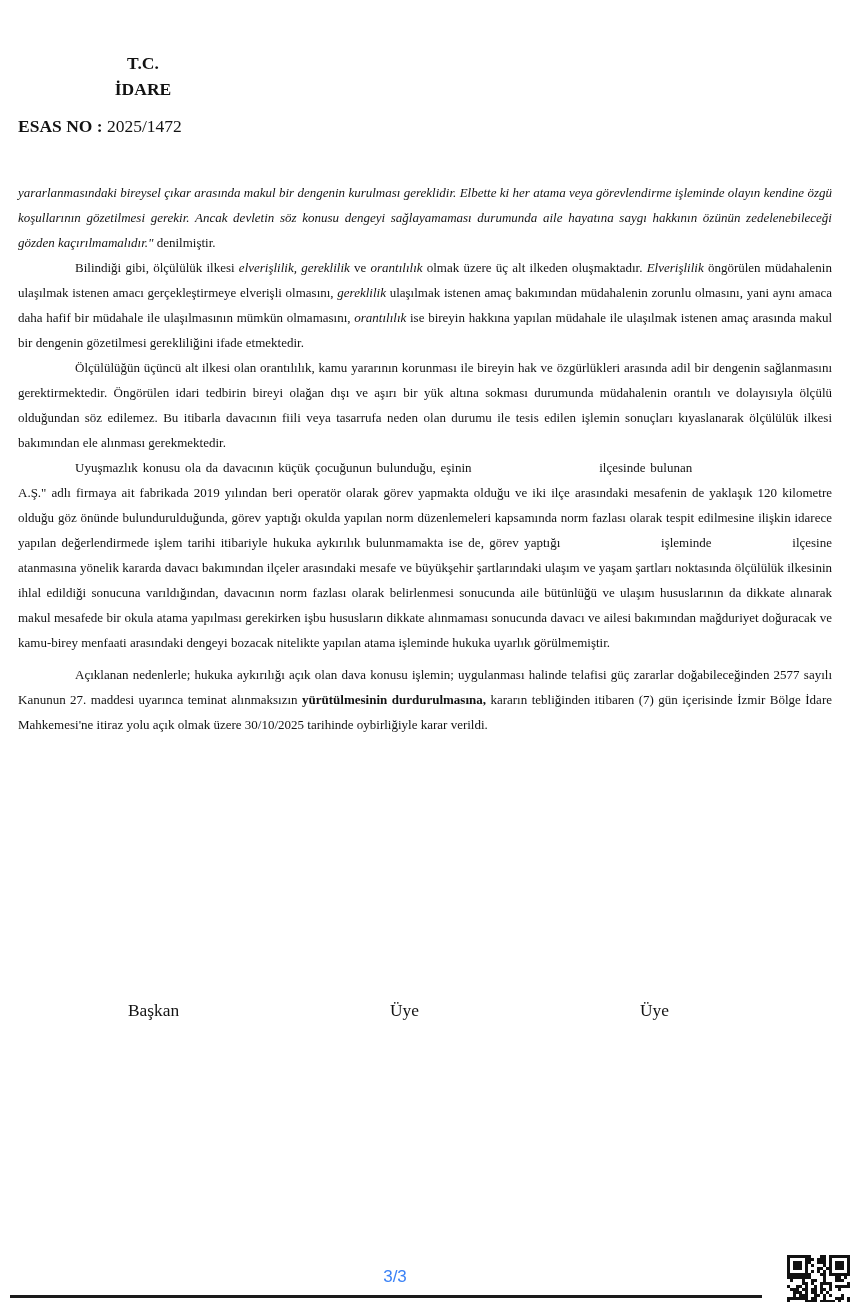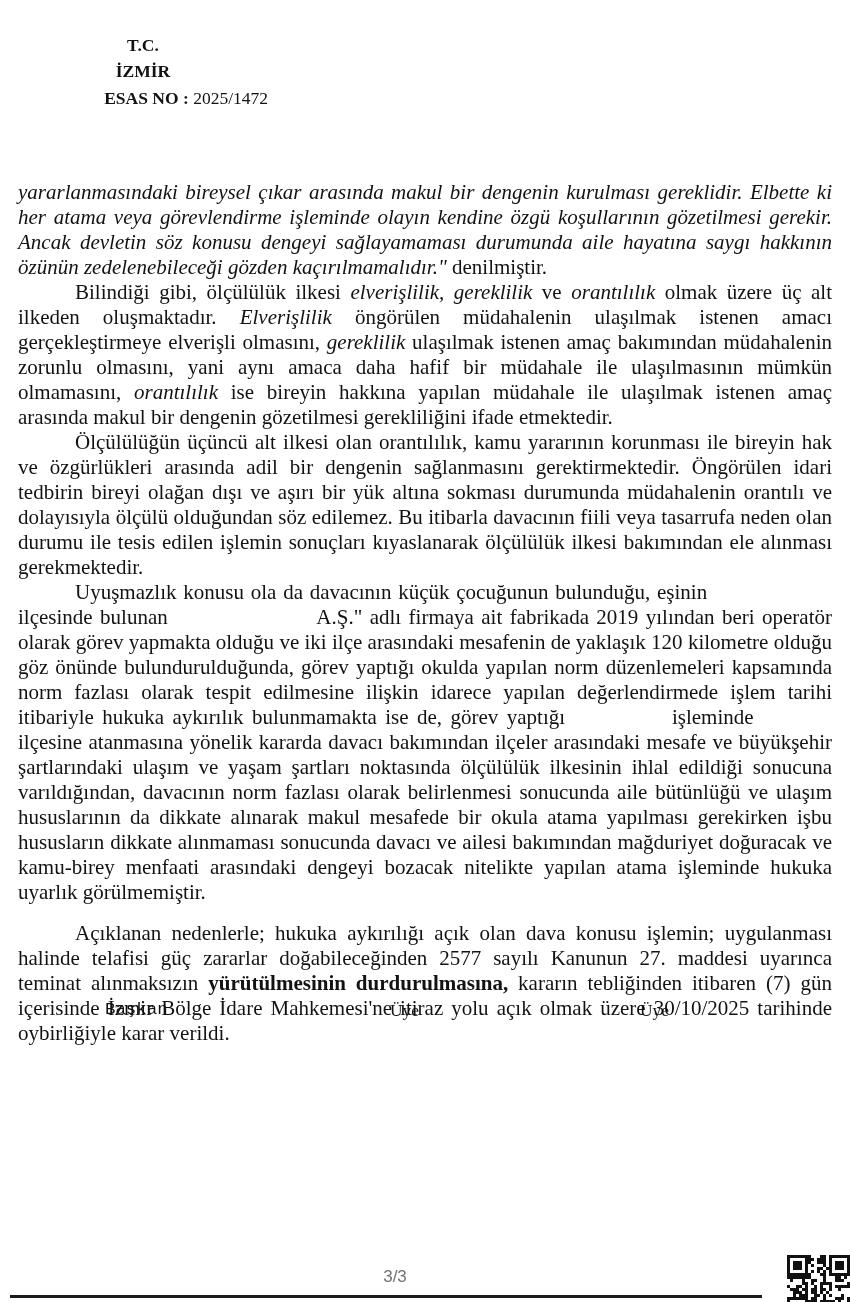--- a/index.html
+++ b/index.html
@@ -7,76 +7,76 @@
     position:relative;
     width:850px;height:1302px;
     margin:0 auto;
     background:#ffffff;
     overflow:hidden;
     font-family:"Liberation Serif","DejaVu Serif",serif;
     color:#121212;
   }
   
   .court-header{
-    position:absolute;left:18px;top:32px;width:250px;
+    position:absolute;left:18px;top:50px;width:250px;
     font-weight:bold;font-size:17.5px;line-height:26px;
     text-align:center;
   }
   .court-header .esas-line{
-    text-align:right;margin-top:1px;
+    text-align:left;margin-top:11px;
   }
   .court-header .esas-value{font-weight:normal;}
   
   .doc-body{
     position:absolute;left:18px;top:180px;width:814px;
-    font-size:21px;line-height:25px;
+    font-size:13px;line-height:25px;
     text-align:justify;
   }
   .doc-body p{margin:0;text-indent:57px;}
   .doc-body p.noindent{text-indent:0;}
-  .doc-body p.sp{margin-top:16px;}
+  .doc-body p.sp{margin-top:7px;}
   .gap{display:inline-block;height:1px;vertical-align:baseline;}
   .g1{width:118px;}
   .g2{width:135px;}
   .g3{width:90px;}
   .g4{width:70px;}
   b{font-weight:bold;}
   i{font-style:italic;}
   
   .signatures{
     position:absolute;left:18px;top:1000px;width:814px;height:26px;
     font-size:17.4px;
   }
   .signatures .sig{position:absolute;top:0;}
-  .signatures .s1{left:87px;font-family:Liberation Mono, monospace;}
+  .signatures .s1{left:110px;}
   .signatures .s2{left:372px;}
   .signatures .s3{left:622px;}
   
   .page-number{
     position:absolute;left:0;top:1267px;width:790px;
     text-align:center;
     font-family:"Liberation Sans","DejaVu Sans",sans-serif;
-    font-size:17px;color:#737373;
+    font-size:17px;color:#3b82f6;
   }
   .footer-rule{
     position:absolute;left:10px;top:1295px;width:752px;height:2.5px;
     background:#1a1a1a;
   }
   .qr{
     position:absolute;left:787px;top:1255px;
   }
 </style>
 </head>
 <body>
 
 <div class="page">
 
   <div class="court-header">
     <div>T.C.</div>
-    <div>İZMİR</div>
+    <div>İDARE</div>
     <div class="esas-line"><span>ESAS NO :</span> <span class="esas-value">2025/1472</span></div>
   </div>
 
   <div class="doc-body">
     <p class="noindent"><i>yararlanmasındaki bireysel çıkar arasında makul bir dengenin kurulması gereklidir. Elbette ki her atama veya görevlendirme işleminde olayın kendine özgü koşullarının gözetilmesi gerekir. Ancak devletin söz konusu dengeyi sağlayamaması durumunda aile hayatına saygı hakkının özünün zedelenebileceği gözden kaçırılmamalıdır."</i><span> denilmiştir.</span></p>
 
     <p><span>Bilindiği gibi, ölçülülük ilkesi </span><i>elverişlilik, gereklilik</i><span> ve </span><i>orantılılık</i><span> olmak üzere üç alt ilkeden oluşmaktadır. </span><i>Elverişlilik</i><span> öngörülen müdahalenin ulaşılmak istenen amacı gerçekleştirmeye elverişli olmasını, </span><i>gereklilik</i><span> ulaşılmak istenen amaç bakımından müdahalenin zorunlu olmasını, yani aynı amaca daha hafif bir müdahale ile ulaşılmasının mümkün olmamasını, </span><i>orantılılık</i><span> ise bireyin hakkına yapılan müdahale ile ulaşılmak istenen amaç arasında makul bir dengenin gözetilmesi gerekliliğini ifade etmektedir.</span></p>
 
     <p>Ölçülülüğün üçüncü alt ilkesi olan orantılılık, kamu yararının korunması ile bireyin hak ve özgürlükleri arasında adil bir dengenin sağlanmasını gerektirmektedir. Öngörülen idari tedbirin bireyi olağan dışı ve aşırı bir yük altına sokması durumunda müdahalenin orantılı ve dolayısıyla ölçülü olduğundan söz edilemez. Bu itibarla davacının fiili veya tasarrufa neden olan durumu ile tesis edilen işlemin sonuçları kıyaslanarak ölçülülük ilkesi bakımından ele alınması gerekmektedir.</p>
 

